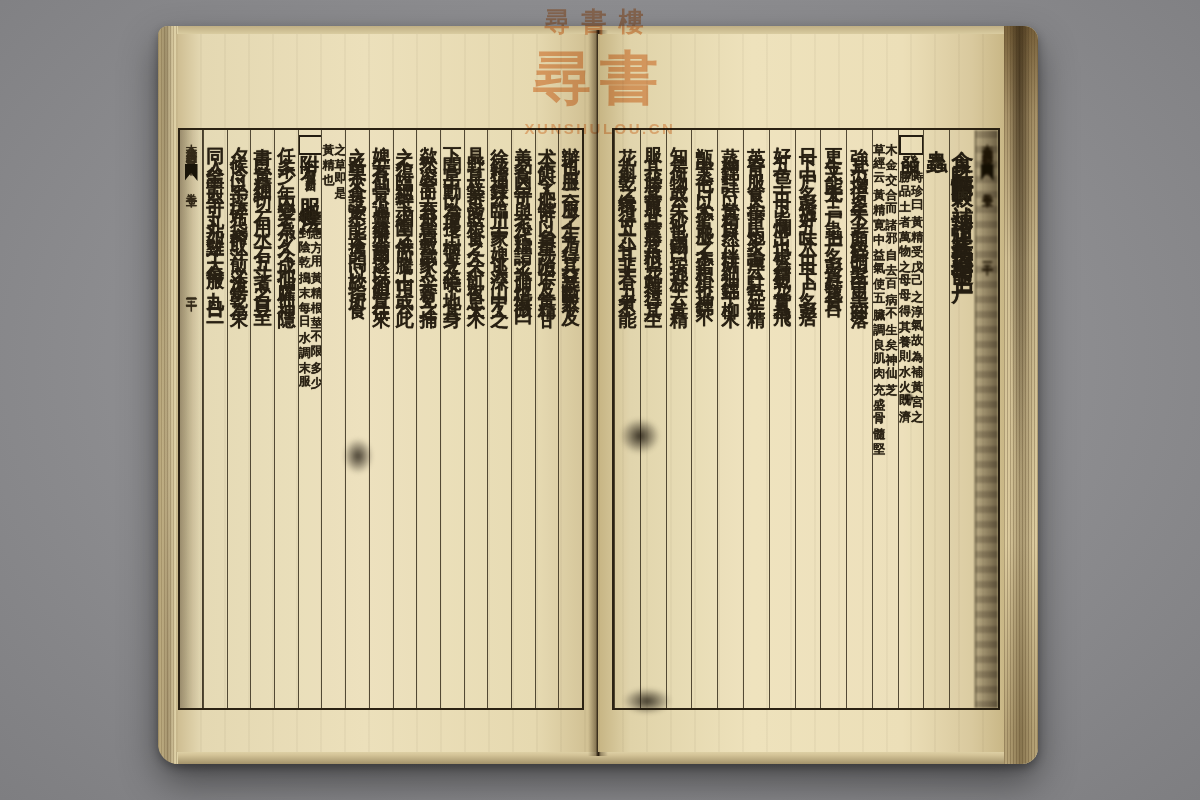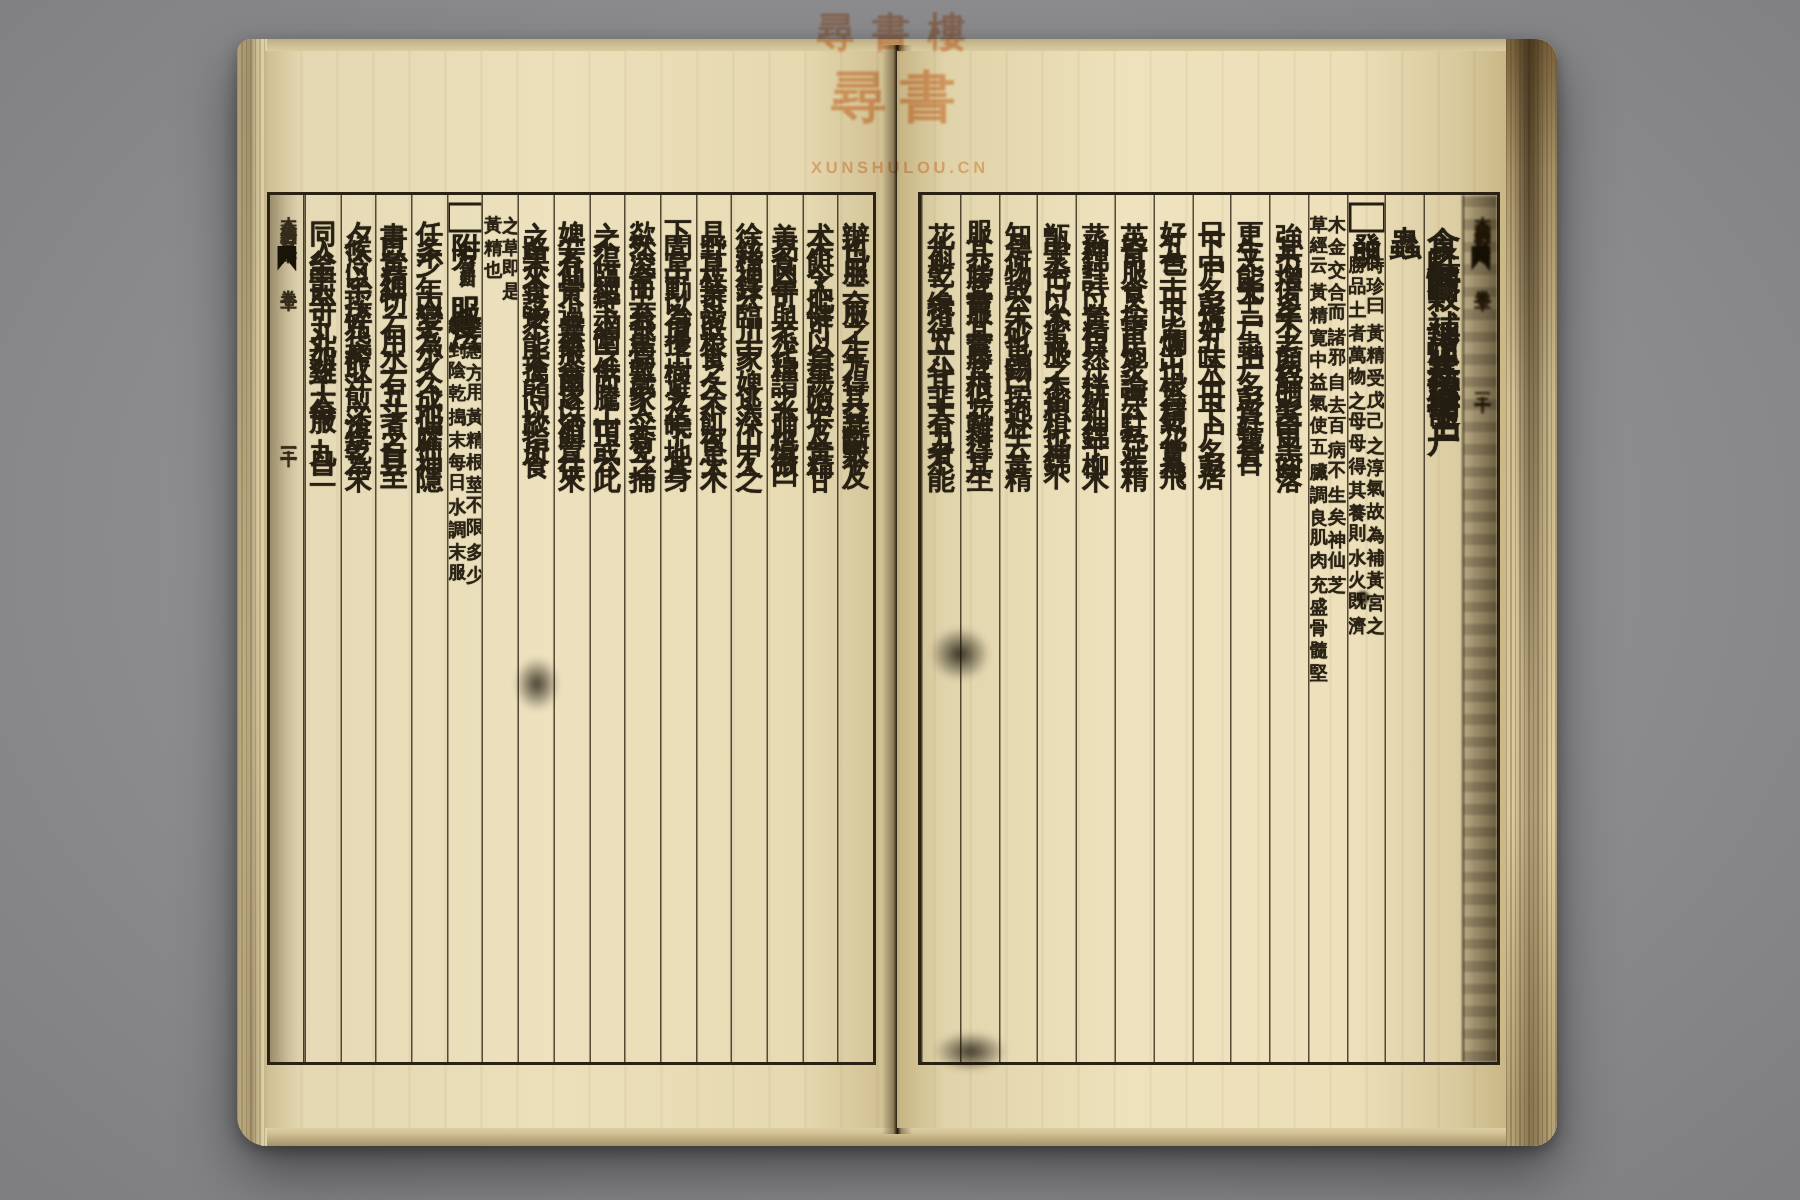--- a/index.html
+++ b/index.html
@@ -88,22 +88,22 @@
     background:radial-gradient(ellipse,rgba(20,14,6,.85),rgba(20,14,6,0) 70%);}
   #sm3{left:465px;top:662px;width:48px;height:26px;
     background:radial-gradient(ellipse,rgba(20,14,6,.8),rgba(20,14,6,0) 72%);}
   #sm4{left:746px;top:368px;width:9px;height:9px;border-radius:50%;
     background:rgba(25,18,8,.75);filter:blur(1px);}
   
   .watermark{position:absolute;left:524px;top:5px;width:152px;text-align:center;
     color:#e0762a;mix-blend-mode:multiply;opacity:.55;pointer-events:none;z-index:5;
     font-family:"DejaVu Serif","Liberation Serif",serif;}
   .wm-row1{font-size:25px;font-weight:bold;letter-spacing:12px;filter:blur(.6px);transform:scaleY(1.08);}
-  .wm-row2{font-size:37px;font-weight:bold;letter-spacing:9px;filter:blur(.7px);margin-top:2px;}
-  .wm-cap{font-size:11px;font-weight:bold;letter-spacing:2.5px;color:#e89150;margin-top:16px;
+  .wm-row2{font-size:58px;font-weight:bold;letter-spacing:9px;filter:blur(.7px);margin-top:2px;}
+  .wm-cap{font-size:15px;font-weight:bold;letter-spacing:2.5px;color:#e89150;margin-top:2px;
     font-family:"Liberation Sans","DejaVu Sans",sans-serif;}
 </style>
 </head>
 <body>
 
 <div class="book">
   <div class="edge-top"></div>
   <div class="edge-bottom"></div>
   <div class="edge-left"></div>
   <div class="edge-right"></div>

